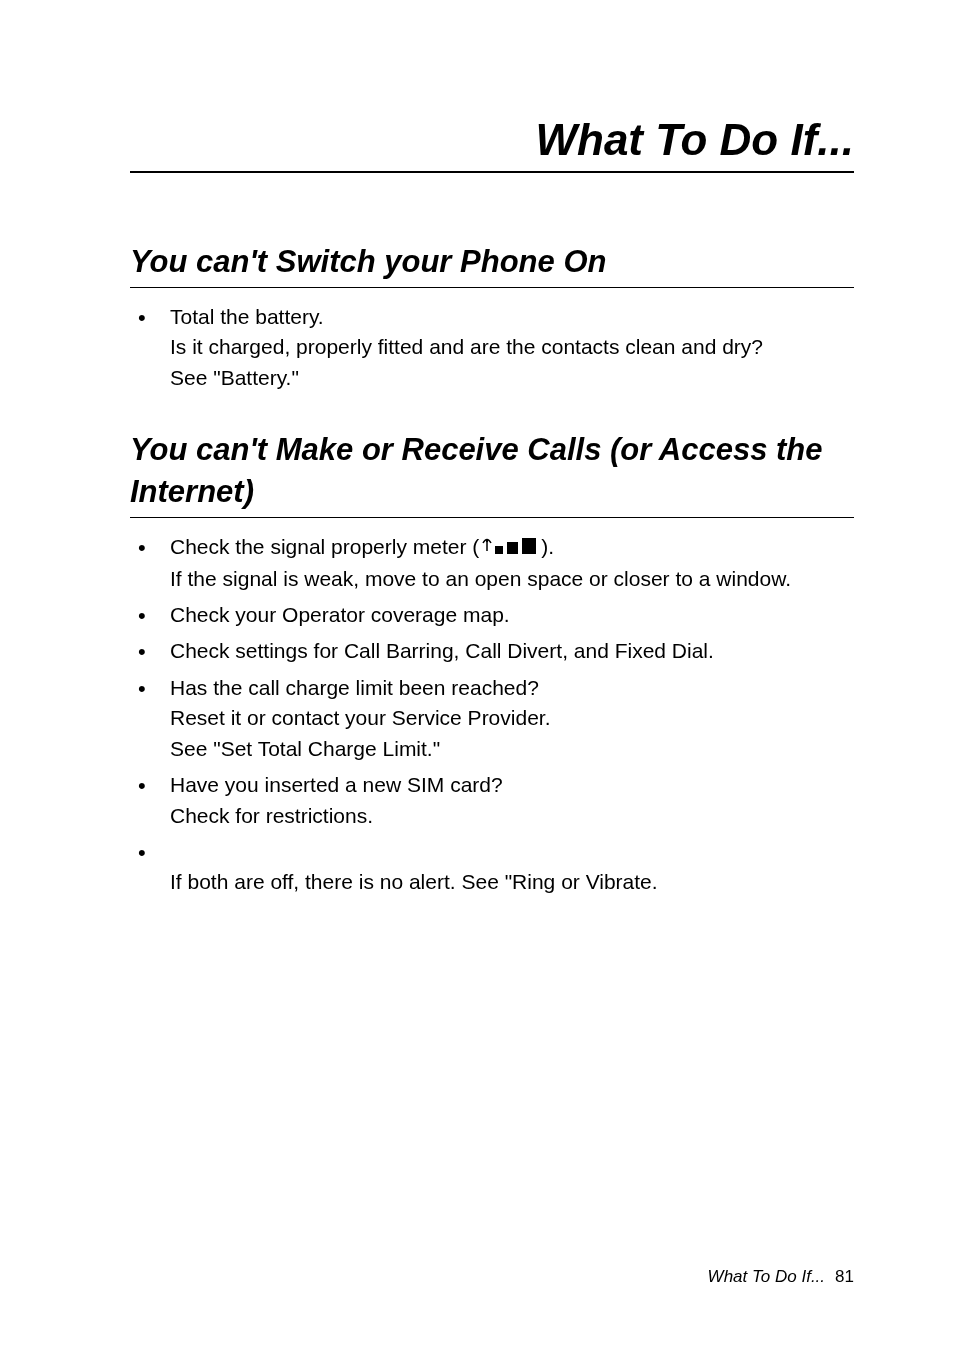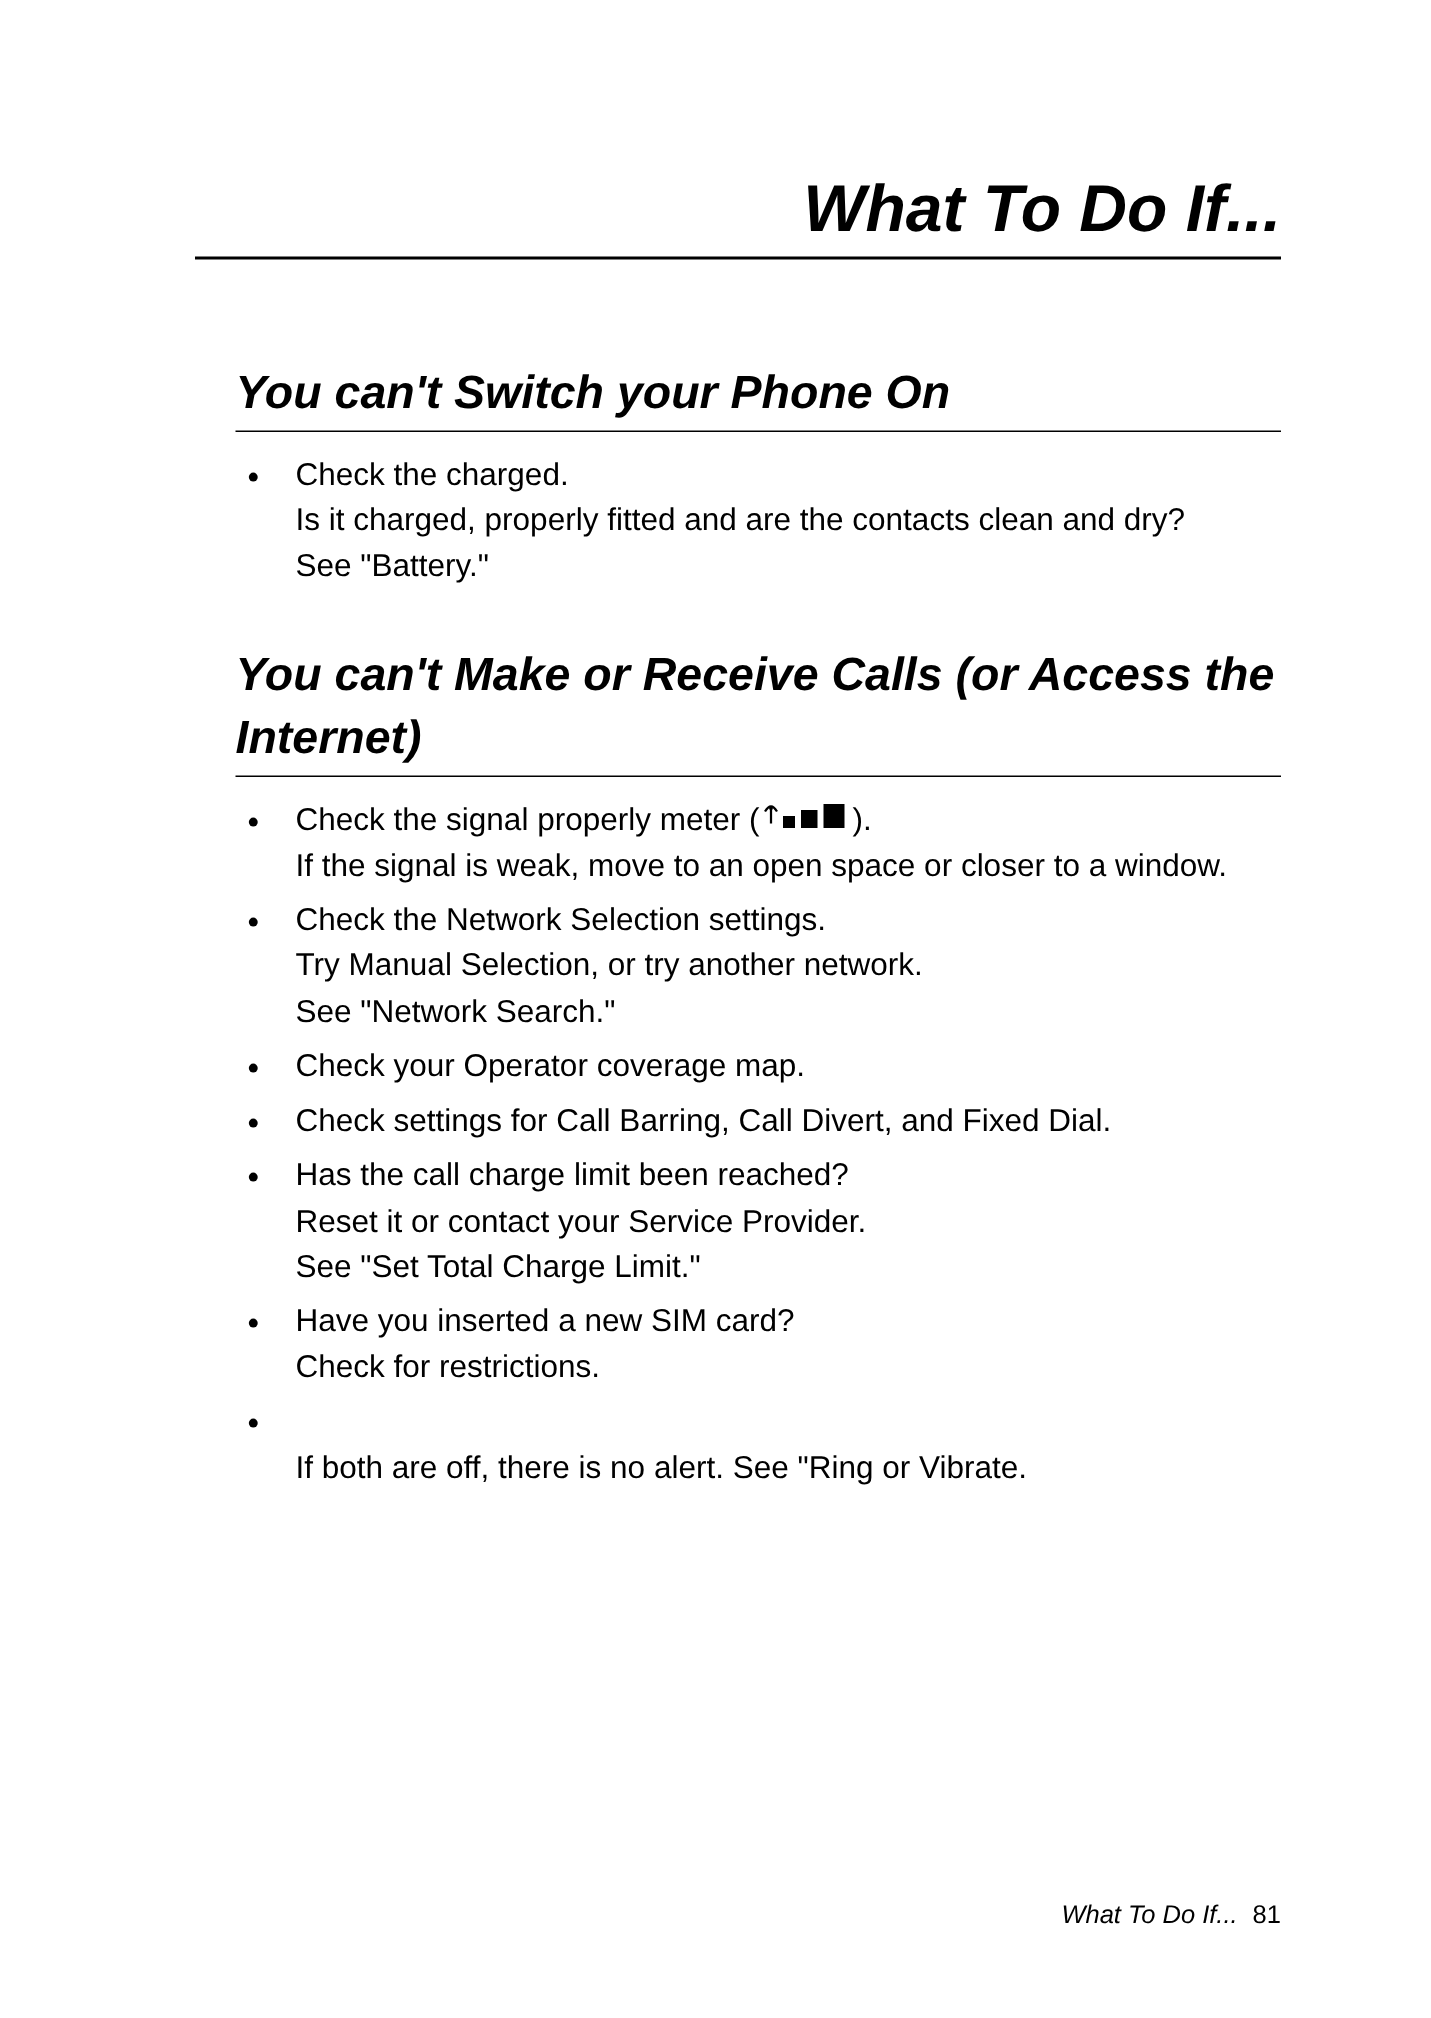--- a/index.html
+++ b/index.html
@@ -31,21 +31,20 @@
       font-weight: bold;
       font-style: italic;
       font-size: 31px;
       border-bottom: 1.5px solid #000;
       padding-bottom: 4px;
       margin-bottom: 14px;
       line-height: 1.35;
     }
     .section-block {
       margin-bottom: 36px;
-      margin-left: 27px;
     }
     ul {
       list-style: none;
       padding-left: 0;
     }
     li {
       position: relative;
       padding-left: 40px;
       font-size: 21px;
       line-height: 1.45;
@@ -81,46 +80,41 @@
   </style>
 </head>
 <body>
 
 <h1 class="page-title">What To Do If...</h1>
 
 <div class="section-block">
   <h2 class="section-heading">You can't Switch your Phone On</h2>
   <ul>
     <li>
-      <span>Check the charged.</span><br>
+      <span>Total the battery.</span><br>
       <span>Is it charged, properly fitted and are the contacts clean and dry?</span><br>
       <span>See "Battery."</span>
     </li>
   </ul>
 </div>
 
 <div class="section-block">
   <h2 class="section-heading">You can't Make or Receive Calls (or Access the Internet)</h2>
   <ul>
     <li>
       <span>Check the signal properly meter (</span><span class="signal-icon"><svg width="58" height="18" viewBox="0 0 58 18">
             <g fill="#000">
               <path d="M6 2 L6 14 M2 6 Q6 -1 10 6" stroke="#000" stroke-width="1.5" fill="none"></path>
               <circle cx="6" cy="4" r="1.2"></circle>
               <rect x="14" y="9" width="8" height="8"></rect>
               <rect x="26" y="5" width="11" height="12"></rect>
               <rect x="41" y="1" width="14" height="16"></rect>
             </g>
           </svg></span><span>).</span><br>
       <span>If the signal is weak, move to an open space or closer to a window.</span>
-    </li>
-    <li>
-      <span>Check the Network Selection settings.</span><br>
-      <span>Try Manual Selection, or try another network.</span><br>
-      <span>See "Network Search."</span>
     </li>
     <li>
       <span>Check your Operator coverage map.</span>
     </li>
     <li>
       <span>Check settings for Call Barring, Call Divert, and Fixed Dial.</span>
     </li>
     <li>
       <span>Has the call charge limit been reached?</span><br>
       <span>Reset it or contact your Service Provider.</span><br>

